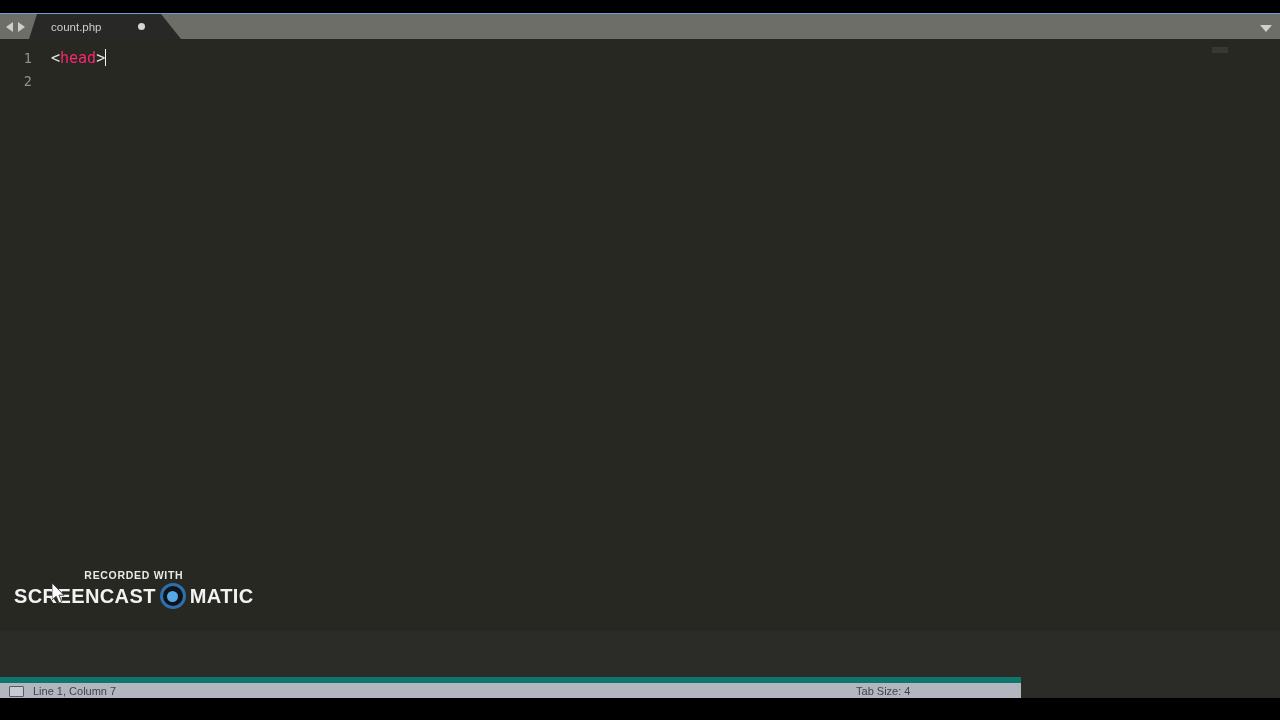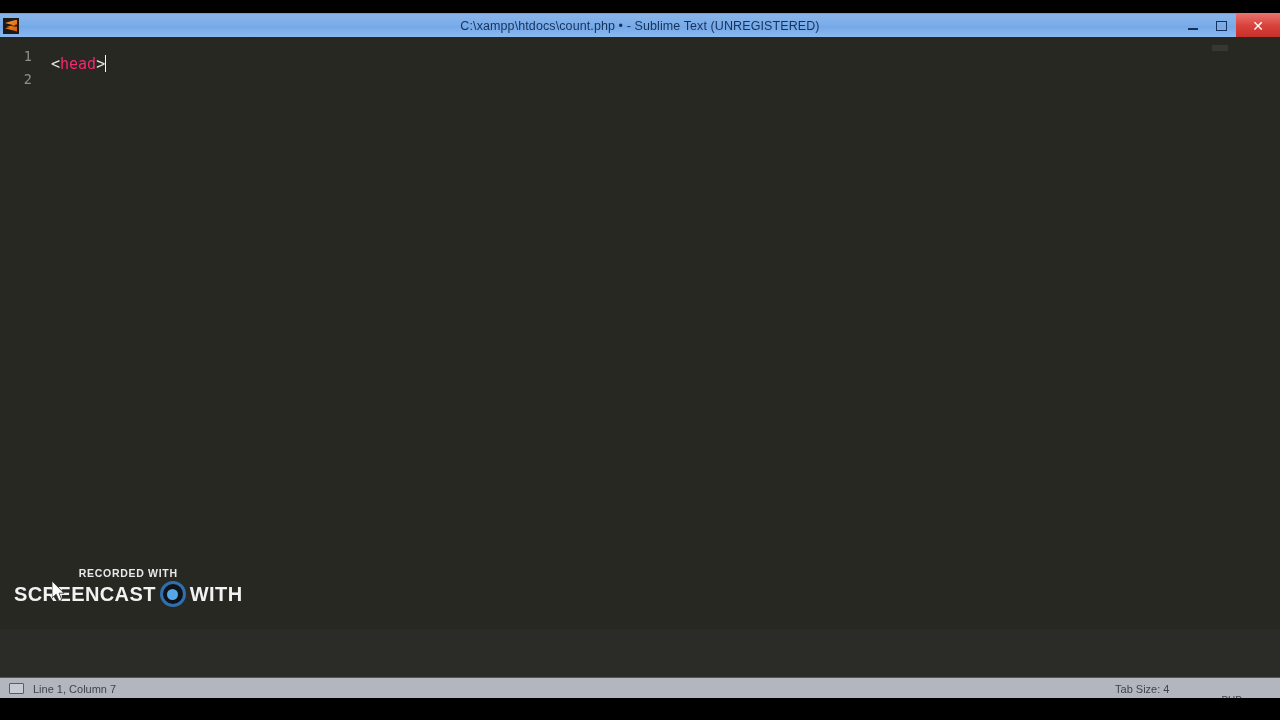--- a/index.html
+++ b/index.html
@@ -205,21 +205,21 @@
   }
   .gutter-num {
     font-family: "DejaVu Sans Mono", monospace;
     font-size: 13.5px;
     line-height: 22.5px;
     color: #8f908a;
   }
   .code-area {
     position: relative;
     flex: 1;
-    padding-top: 16px;
+    padding-top: 8px;
     padding-left: 11px;
   }
   .code-line {
     font-family: "DejaVu Sans Mono", monospace;
     font-size: 15px;
     line-height: 22.5px;
     white-space: pre;
     position: relative;
   }
   .tok-punct { color: #e4e4dc; }
@@ -290,24 +290,24 @@
     bottom: 48px;
     width: 0; height: 0;
     pointer-events: none;
   }
   .cursor-arrow svg { display: block; }
 
   
   .statusbar {
     position: absolute;
     left: 0; bottom: 0;
-    width: 1280px;
+    width: 1021px;
     height: 22px;
     background: #b3b6bf;
-    border-top: 1px solid #0f766e;
+    border-top: 6px solid #0f766e;
     display: flex;
     align-items: center;
     box-sizing: border-box;
   }
   .sb-icon {
     margin-left: 9px;
     width: 15px; height: 11px;
     border: 1.5px solid #595c66;
     border-radius: 1px;
     background: #c8cad1;
@@ -338,56 +338,52 @@
 </style>
 </head>
 <body>
 
 <div id="screen">
 
   <div class="top-letterbox"></div>
 
   <div class="window">
 
-    <div class="titlebar">
-      <div class="titlebar-icon"></div>
-      <div class="titlebar-title">C:\xampp\htdocs\count.php • - Sublime Text (UNREGISTERED)</div>
-      <div class="winbtns">
-        <div class="winbtn min">
-          <span class="glyph"></span>
-        </div>
-        <div class="winbtn max">
-          <span class="glyph"></span>
-        </div>
-        <div class="winbtn close">
-          <span class="glyph">✕</span>
-        </div>
-      </div>
+
+
+    <div class="tabbar">
+      <div class="tab-arrows">
+        <div class="tri-left"></div>
+        <div class="tri-right"></div>
+      </div>
+      <div class="tab">
+        <span class="tab-label">count.php</span>
+        <span class="tab-dirty"></span>
+      </div>
+      <div class="tabbar-menu"></div>
     </div>
-
-
 
     <div class="editor">
       <div class="gutter">
         <div class="gutter-num">1</div>
         <div class="gutter-num">2</div>
       </div>
       <div class="code-area">
         <div class="code-line"><span class="tok-punct">&lt;</span><span class="tok-tag">head</span><span class="tok-punct">&gt;</span><span class="caret"></span></div>
         <div class="minimap-mark"></div>
       </div>
 
       <div class="watermark">
         <div class="wm-top">RECORDED WITH</div>
         <div class="wm-main">
           <span class="wm-word">SCREENCAST</span>
           <span class="wm-logo">
             <span class="wm-logo-dot"></span>
           </span>
-          <span class="wm-word">WITH</span>
+          <span class="wm-word">MATIC</span>
         </div>
       </div>
 
       <div class="cursor-arrow">
         <svg width="16" height="24" viewBox="0 0 16 24">
           <polygon points="0,0 0,17 4.2,13.2 7,20 9.8,18.8 7,12.2 12,12.2" fill="#ffffff" stroke="#3a3a3a" stroke-width="0.9"></polygon>
         </svg>
       </div>
     </div>
 

